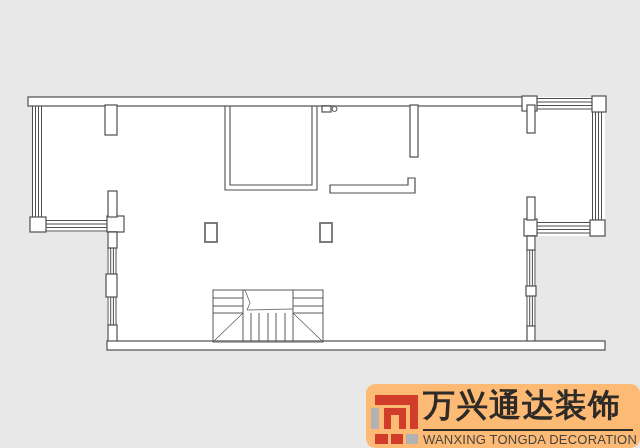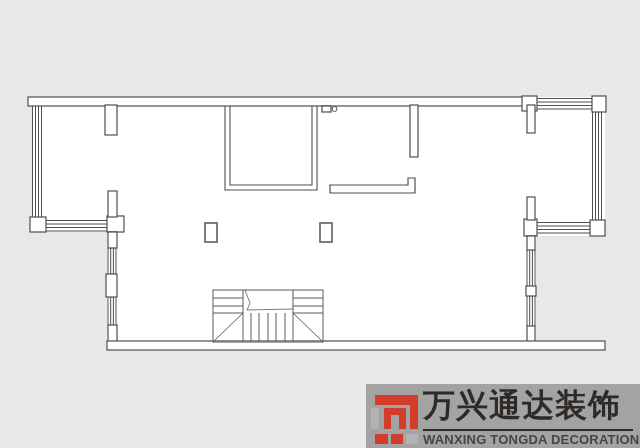--- a/index.html
+++ b/index.html
@@ -1,38 +1,38 @@
 <!DOCTYPE html>
 <html><head>
 <meta charset="utf-8">
 <style>
   html,body{margin:0;padding:0;}
   body{font-family:"Liberation Sans",sans-serif;background:#e8e8e8;}
   .stage{position:relative;width:640px;height:448px;background:#e8e8e8;overflow:hidden;}
   .plan-svg{position:absolute;left:0;top:0;}
 
   
-  .logo-box{position:absolute;left:366px;top:384px;width:274px;height:64px;background:#a3a3a3;}
+  .logo-box{position:absolute;left:366px;top:384px;width:274px;height:64px;background:#fdba74;border-radius:9px;}
   .logo-mark{position:absolute;left:5px;top:7px;width:48px;height:53px;}
   .logo-mark .blk{position:absolute;}
   .red{background:#d23c2a;}
   .gray{background:#b2b2b2;}
   .blk.m-top{left:4px;top:4px;width:43px;height:10px;}
   .blk.m-rleg{left:39px;top:14px;width:8px;height:24px;}
   .blk.m-gleft{left:0;top:17px;width:8px;height:21px;}
   .blk.m-atop{left:13px;top:17px;width:22px;height:7px;}
   .blk.m-aleft{left:13px;top:17px;width:7px;height:21px;}
   .blk.m-aright{left:28px;top:24px;width:7px;height:14px;}
   .blk.m-b1{left:4px;top:43px;width:13px;height:10px;}
   .blk.m-b2{left:20px;top:43px;width:12px;height:10px;}
   .blk.m-b3{left:35px;top:43px;width:12px;height:10px;}
   .logo-cn{position:absolute;left:57px;top:1px;width:212px;font-size:32px;line-height:40px;
            font-weight:bold;color:#2d2a27;letter-spacing:1px;white-space:nowrap;}
   .logo-divider{position:absolute;left:57px;top:45px;width:210px;height:2px;background:#2d2a27;}
-  .logo-en{position:absolute;left:57px;top:48px;width:212px;font-size:13px;font-weight:bold;
+  .logo-en{position:absolute;left:57px;top:48px;width:212px;font-size:13px;font-weight:normal;
            color:#454545;letter-spacing:0.2px;white-space:nowrap;}
 </style>
 </head>
 <body>
 
 <div class="stage">
 
   <svg class="plan-svg" width="640" height="448" viewBox="0 0 640 448">
 
     <rect x="0" y="0" width="640" height="448" fill="#e8e8e8"></rect>

